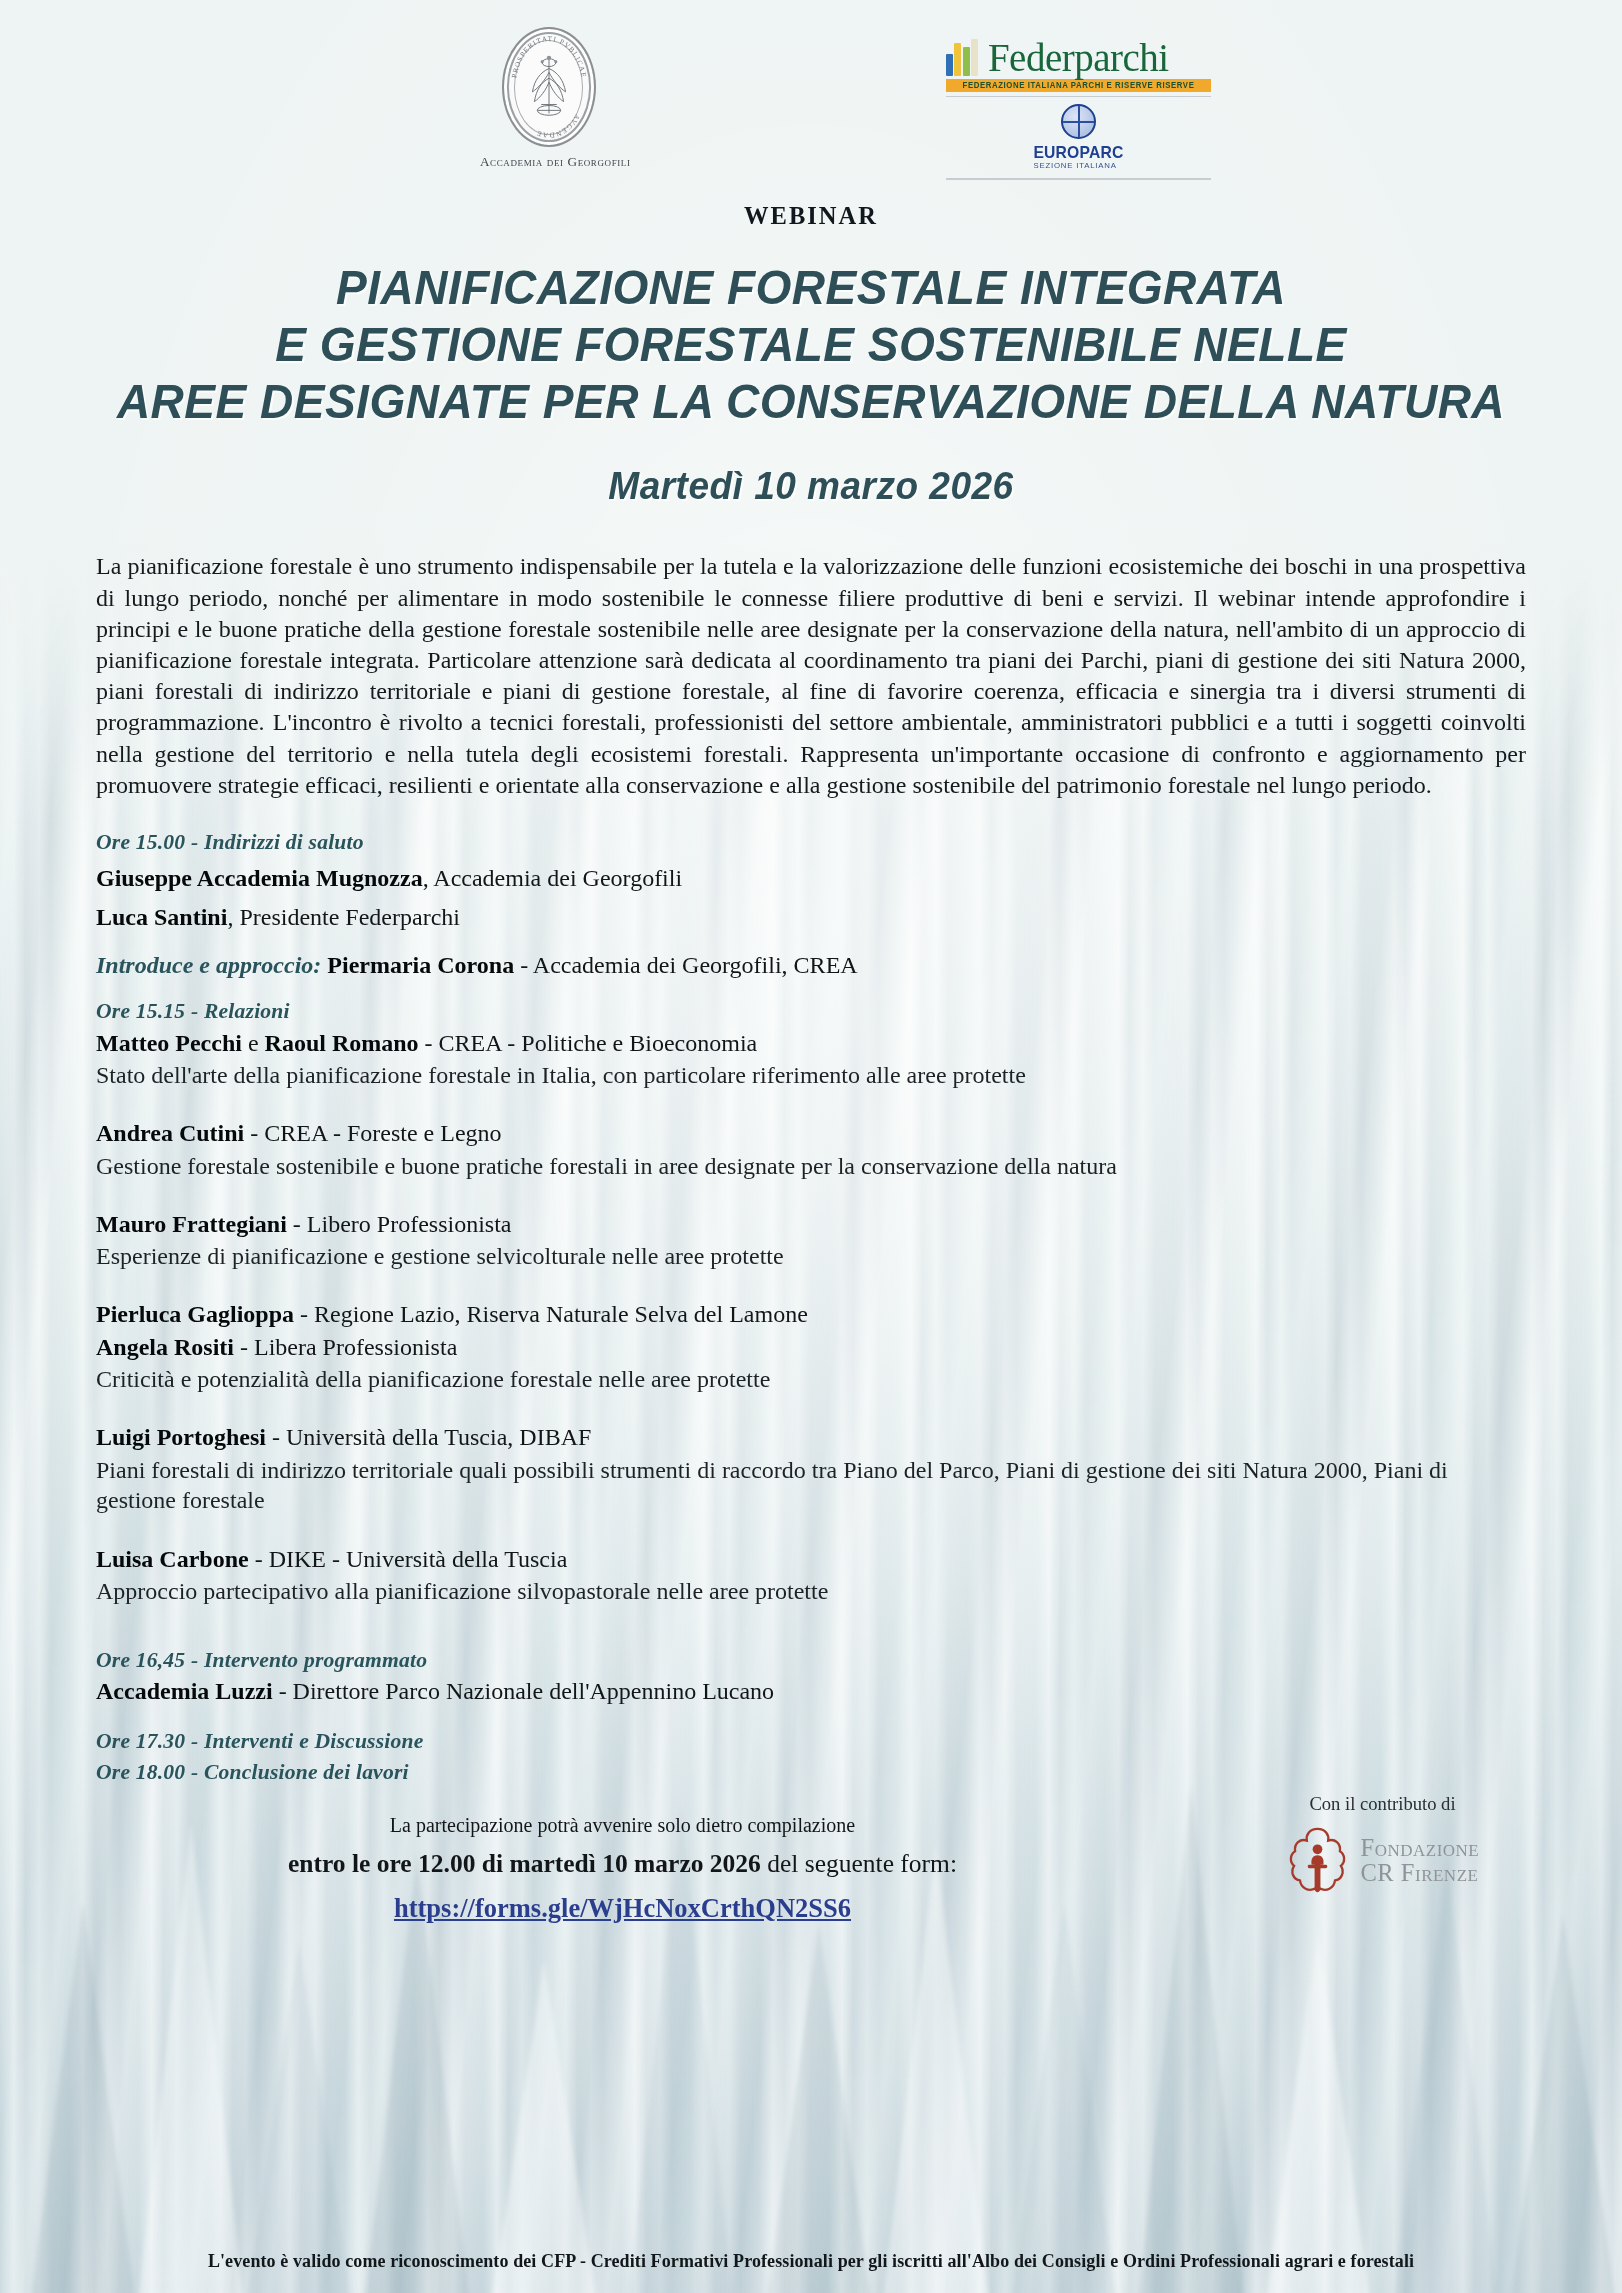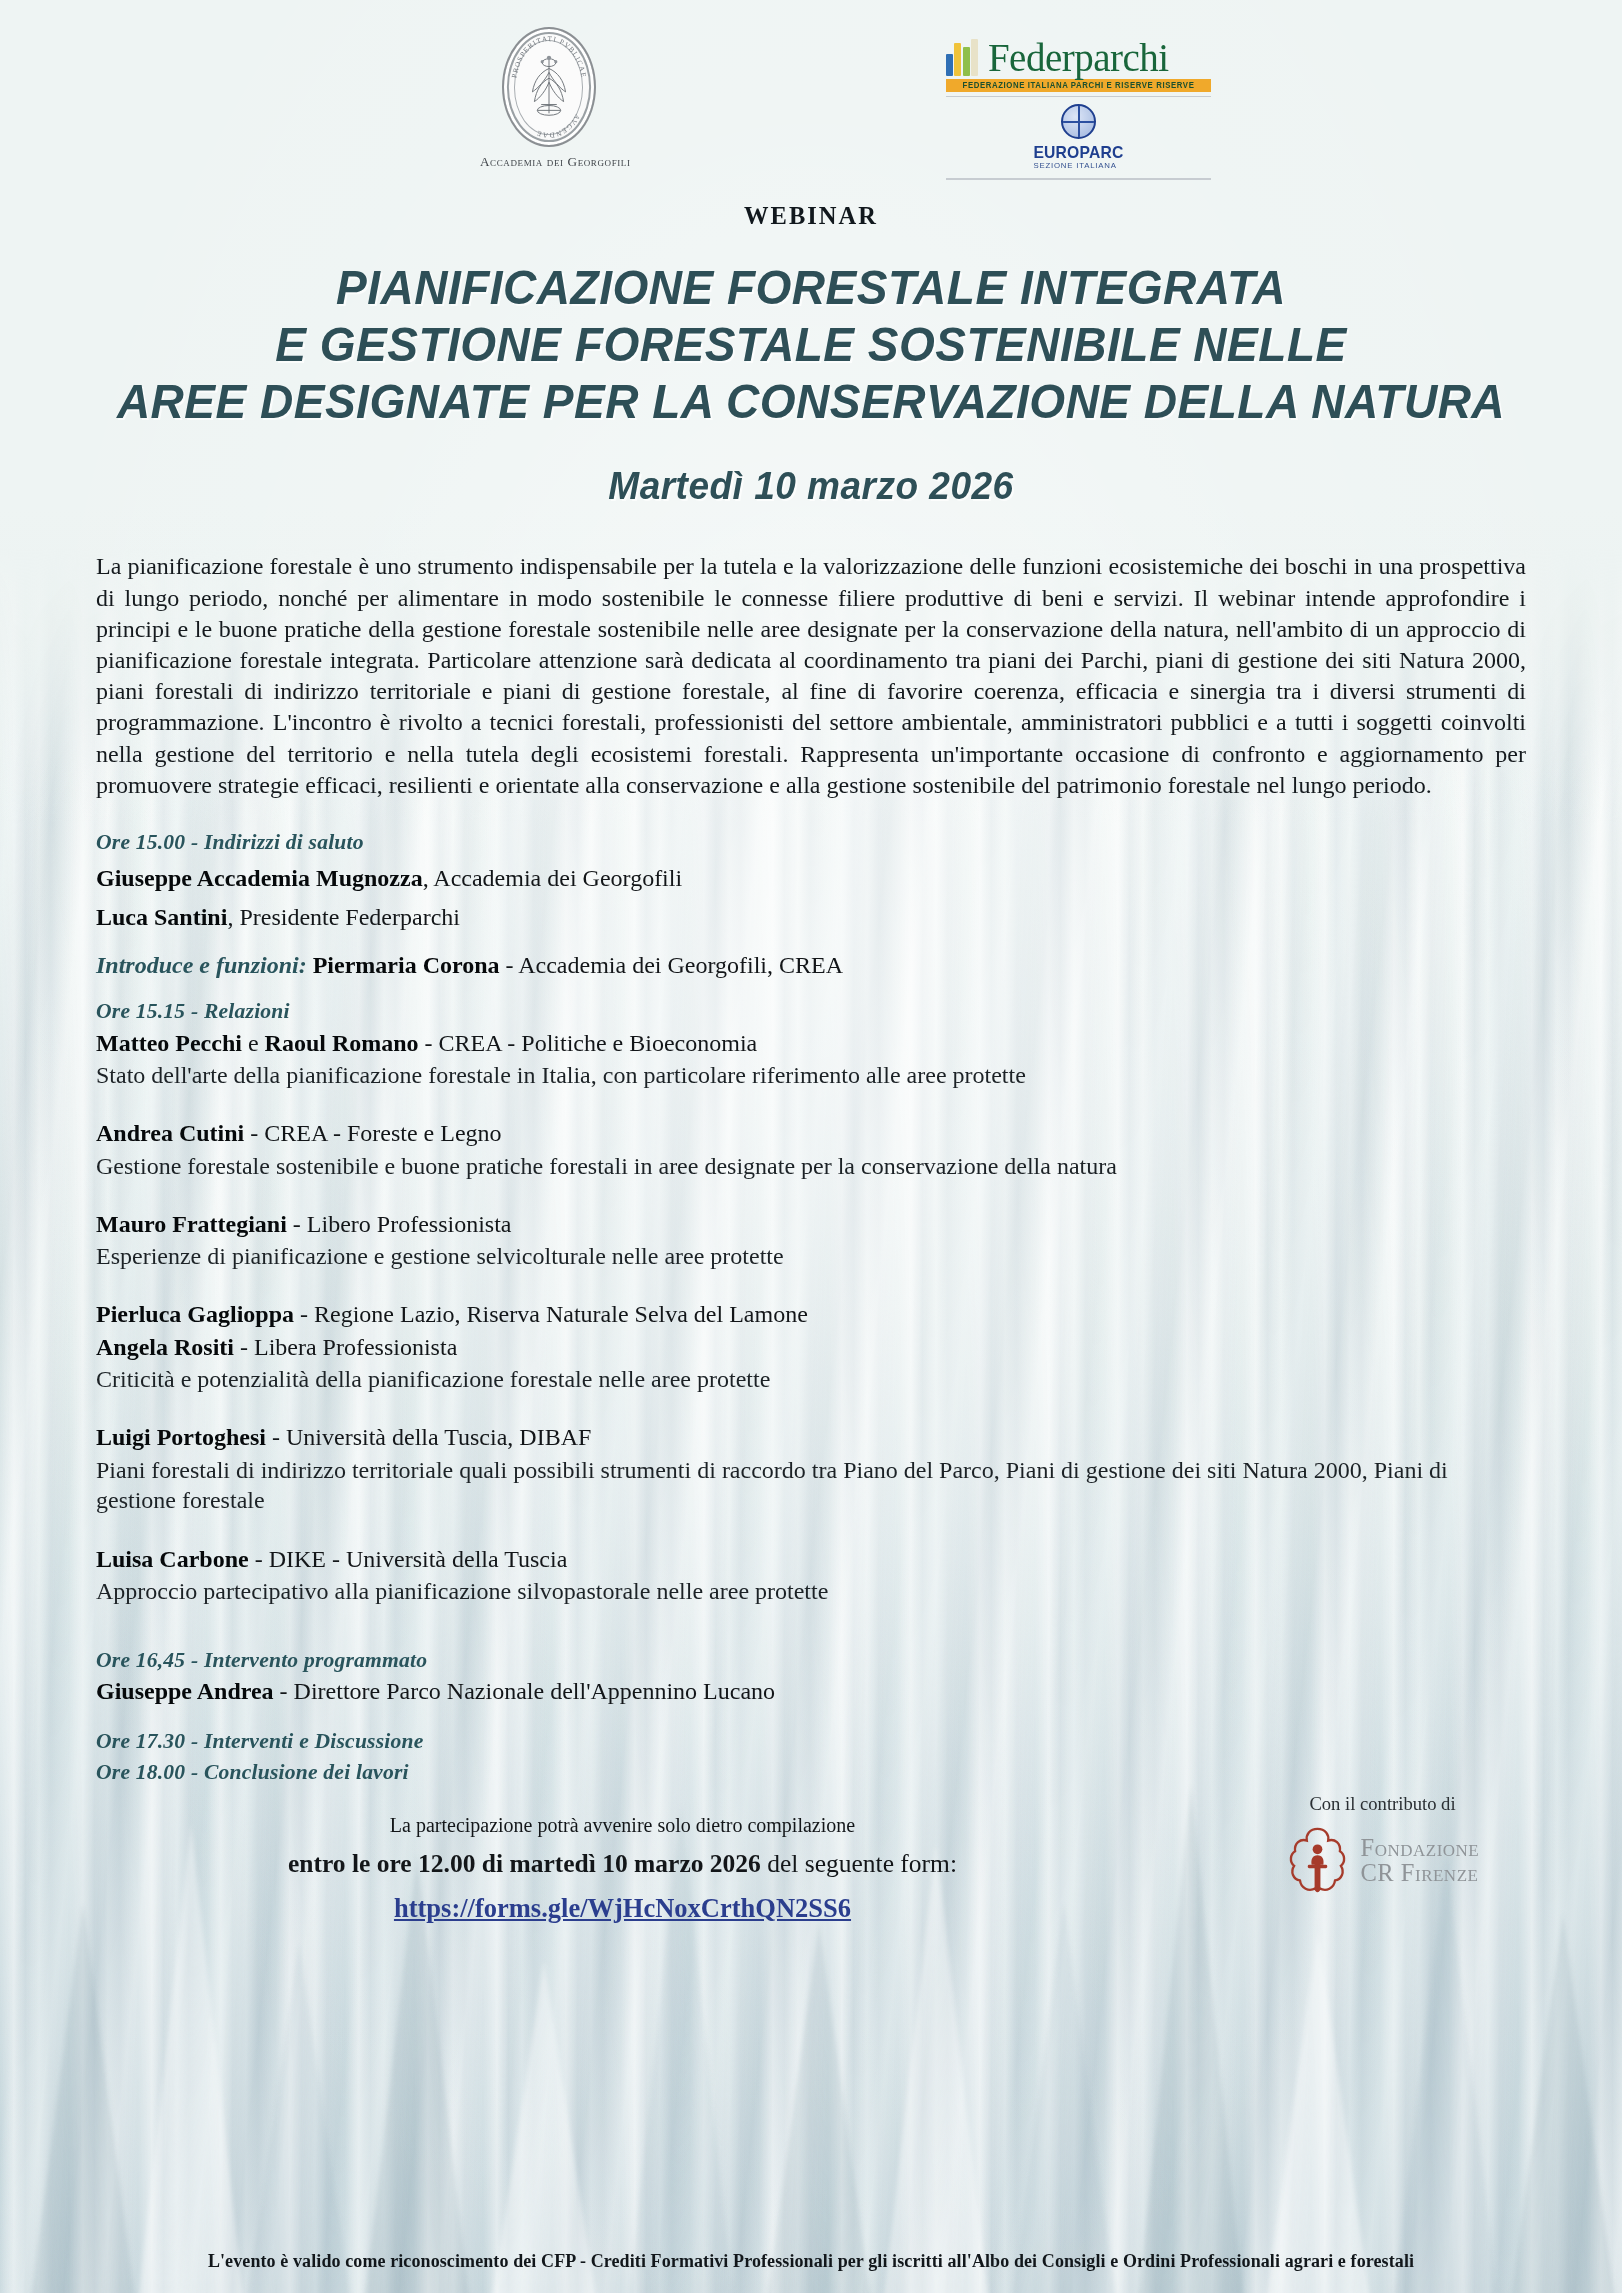--- a/index.html
+++ b/index.html
@@ -355,21 +355,21 @@
       <div class="spk">
         <b>Giuseppe Accademia Mugnozza</b><span>, Accademia dei Georgofili</span>
       </div>
       <div class="spk">
         <b>Luca Santini</b><span>, Presidente Federparchi</span>
       </div>
 
       <div class="gap-s"></div>
 
       <div class="spk">
-        <span class="teal">Introduce e funzioni:</span>
+        <span class="teal">Introduce e approccio:</span>
         <b>Piermaria Corona</b><span> - Accademia dei Georgofili, CREA</span>
       </div>
 
       <div class="sess tight">Ore 15.15 - Relazioni</div>
 
       <div class="spk" style="margin-top:2px;">
         <b>Matteo Pecchi</b><span> e </span><b>Raoul Romano</b><span> - CREA - Politiche e Bioeconomia</span>
       </div>
       <div class="talk">Stato dell'arte della pianificazione forestale in Italia, con particolare riferimento alle aree protette</div>
 
@@ -408,21 +408,21 @@
 
       <div class="spk">
         <b>Luisa Carbone</b><span> - DIKE - Università della Tuscia</span>
       </div>
       <div class="talk">Approccio partecipativo alla pianificazione silvopastorale nelle aree protette</div>
 
       <div class="gap"></div>
 
       <div class="sess">Ore 16,45 - Intervento programmato</div>
       <div class="spk" style="margin-top:2px;">
-        <b>Giuseppe Andrea</b><span> - Direttore Parco Nazionale dell'Appennino Lucano</span>
+        <b>Accademia Luzzi</b><span> - Direttore Parco Nazionale dell'Appennino Lucano</span>
       </div>
 
       <div class="sess">Ore 17.30 - Interventi e Discussione</div>
       <div class="sess" style="margin-top:5.9px;">Ore 18.00 - Conclusione dei lavori</div>
     </div>
 
     <div class="footer">
 
       <div class="reg">
         <div class="l1">La partecipazione potrà avvenire solo dietro compilazione</div>

